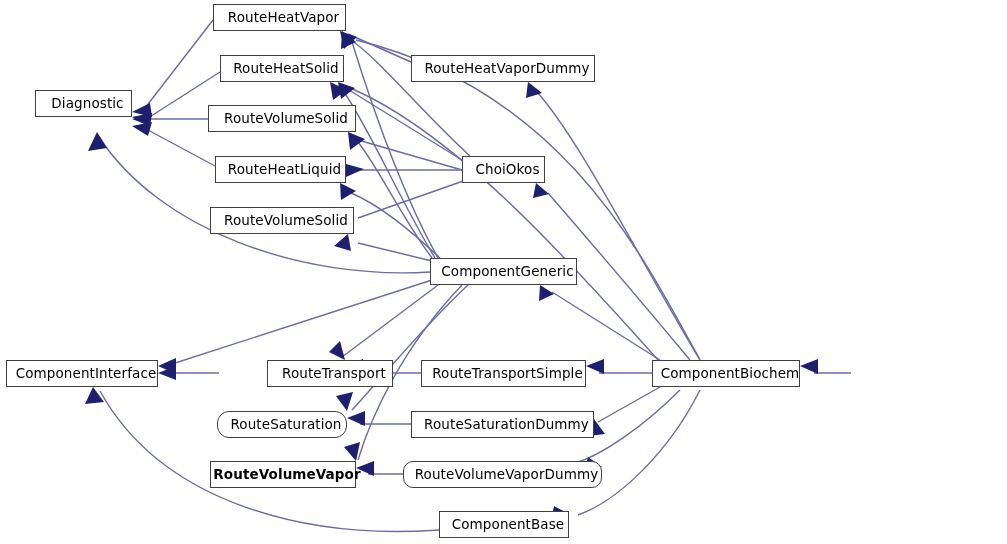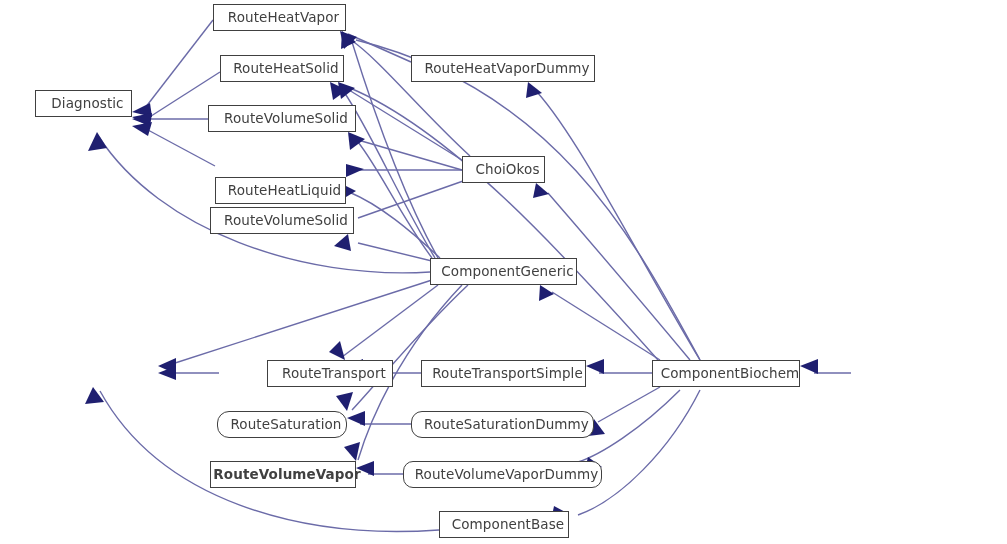--- a/index.html
+++ b/index.html
@@ -25,21 +25,21 @@
   }
   .node {
     position: absolute;
     box-sizing: border-box;
     background: #ffffff;
     border: 1px solid #404040;
     display: flex;
     align-items: center;
     justify-content: center;
     font-size: 13.5px;
-    color: #404040;
+    color: #000000;
     white-space: nowrap;
     letter-spacing: 0.1px;
     padding-left: 8px;
   }
   .node.highlight {
     background: #bfbfbf;
     border: 1px solid #404040;
   }
   .node-label {
     display: block;
@@ -170,45 +170,48 @@
   </div>
   <div class="node" style="left:411px;top:55px;width:184px;height:27px;">
     <span class="node-label">RouteHeatVaporDummy</span>
   </div>
   <div class="node" style="left:35px;top:90px;width:97px;height:27px;">
     <span class="node-label">Diagnostic</span>
   </div>
   <div class="node" style="left:208px;top:105px;width:148px;height:27px;">
     <span class="node-label">RouteVolumeSolid</span>
   </div>
-  <div class="node" style="left:215px;top:156px;width:131px;height:27px;margin-top:21px;">
+  <div class="node" style="left:215px;top:156px;width:131px;height:27px;">
     <span class="node-label">RouteHeatLiquid</span>
   </div>
   <div class="node" style="left:462px;top:156px;width:83px;height:27px;">
     <span class="node-label">ChoiOkos</span>
   </div>
   <div class="node" style="left:210px;top:207px;width:144px;height:27px;">
     <span class="node-label">RouteVolumeSolid</span>
   </div>
   <div class="node" style="left:430px;top:258px;width:147px;height:27px;">
     <span class="node-label">ComponentGeneric</span>
   </div>
+  <div class="node" style="left:6px;top:360px;width:152px;height:27px;">
+    <span class="node-label">ComponentInterface</span>
+  </div>
   <div class="node" style="left:219px;top:360px;width:126px;height:27px;margin-left:48px;">
     <span class="node-label">RouteTransport</span>
   </div>
   <div class="node" style="left:421px;top:360px;width:165px;height:27px;">
     <span class="node-label">RouteTransportSimple</span>
   </div>
   <div class="node" style="left:652px;top:360px;width:148px;height:27px;">
     <span class="node-label">ComponentBiochem</span>
   </div>
   <div class="node" style="left:217px;top:411px;width:130px;height:27px;border-radius:12px;">
     <span class="node-label">RouteSaturation</span>
   </div>
-  <div class="node" style="left:411px;top:411px;width:183px;height:27px;border-radius:11px;">
+  <div class="node" style="left:411px;top:411px;width:183px;height:27px;">
     <span class="node-label">RouteSaturationDummy</span>
   </div>
   <div class="node" style="left:210px;top:461px;width:146px;height:27px;font-weight:bold;">
     <span class="node-label">RouteVolumeVapor</span>
   </div>
   <div class="node" style="left:403px;top:461px;width:199px;height:27px;border-radius:10px;">
     <span class="node-label">RouteVolumeVaporDummy</span>
   </div>
   <div class="node" style="left:439px;top:511px;width:130px;height:27px;">
     <span class="node-label">ComponentBase</span>

